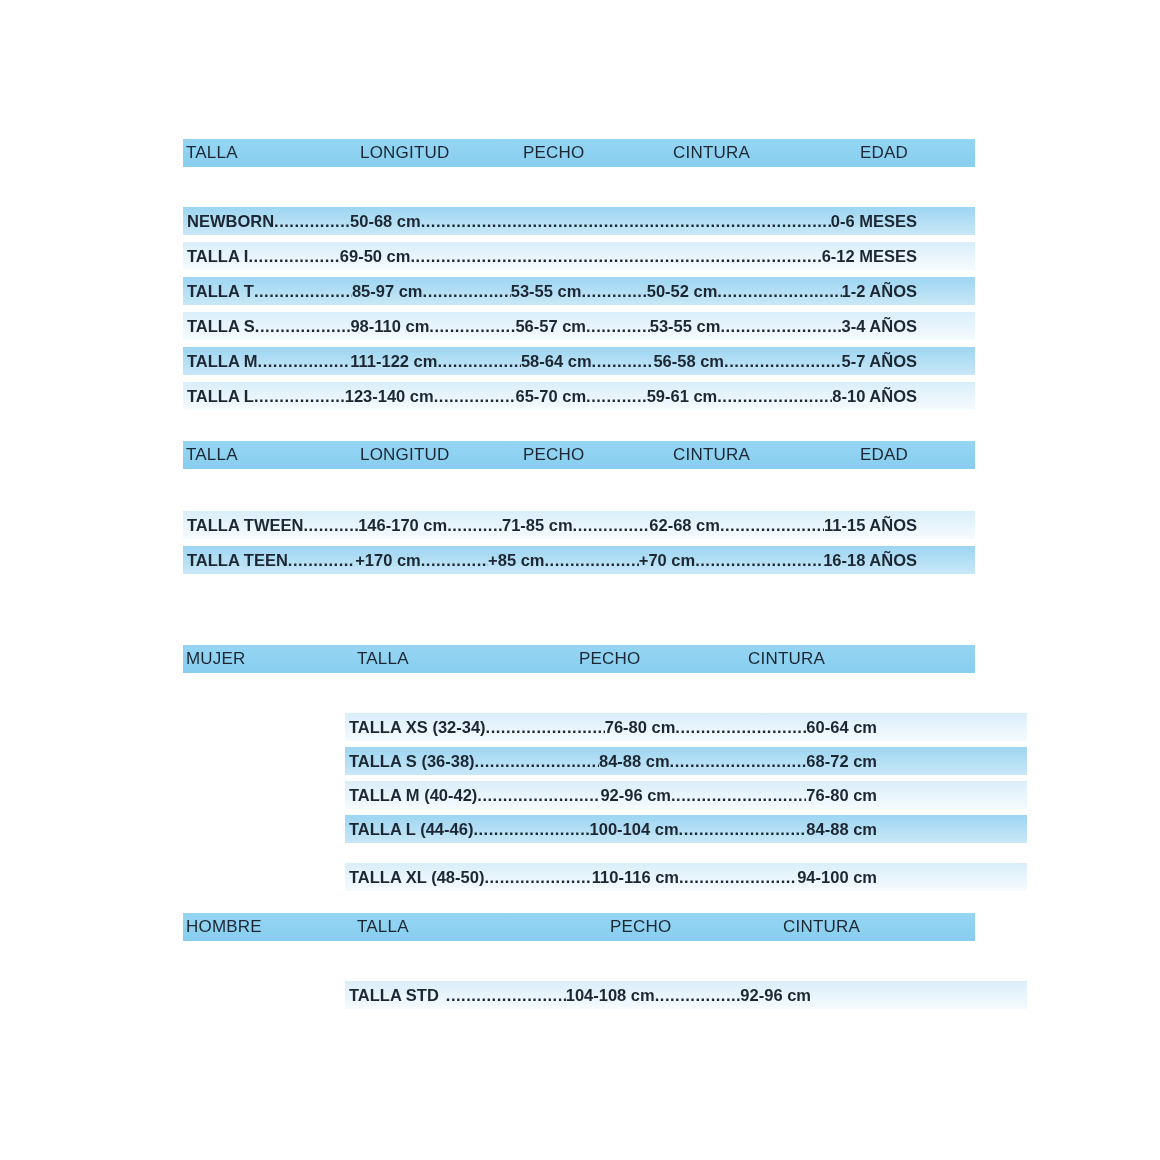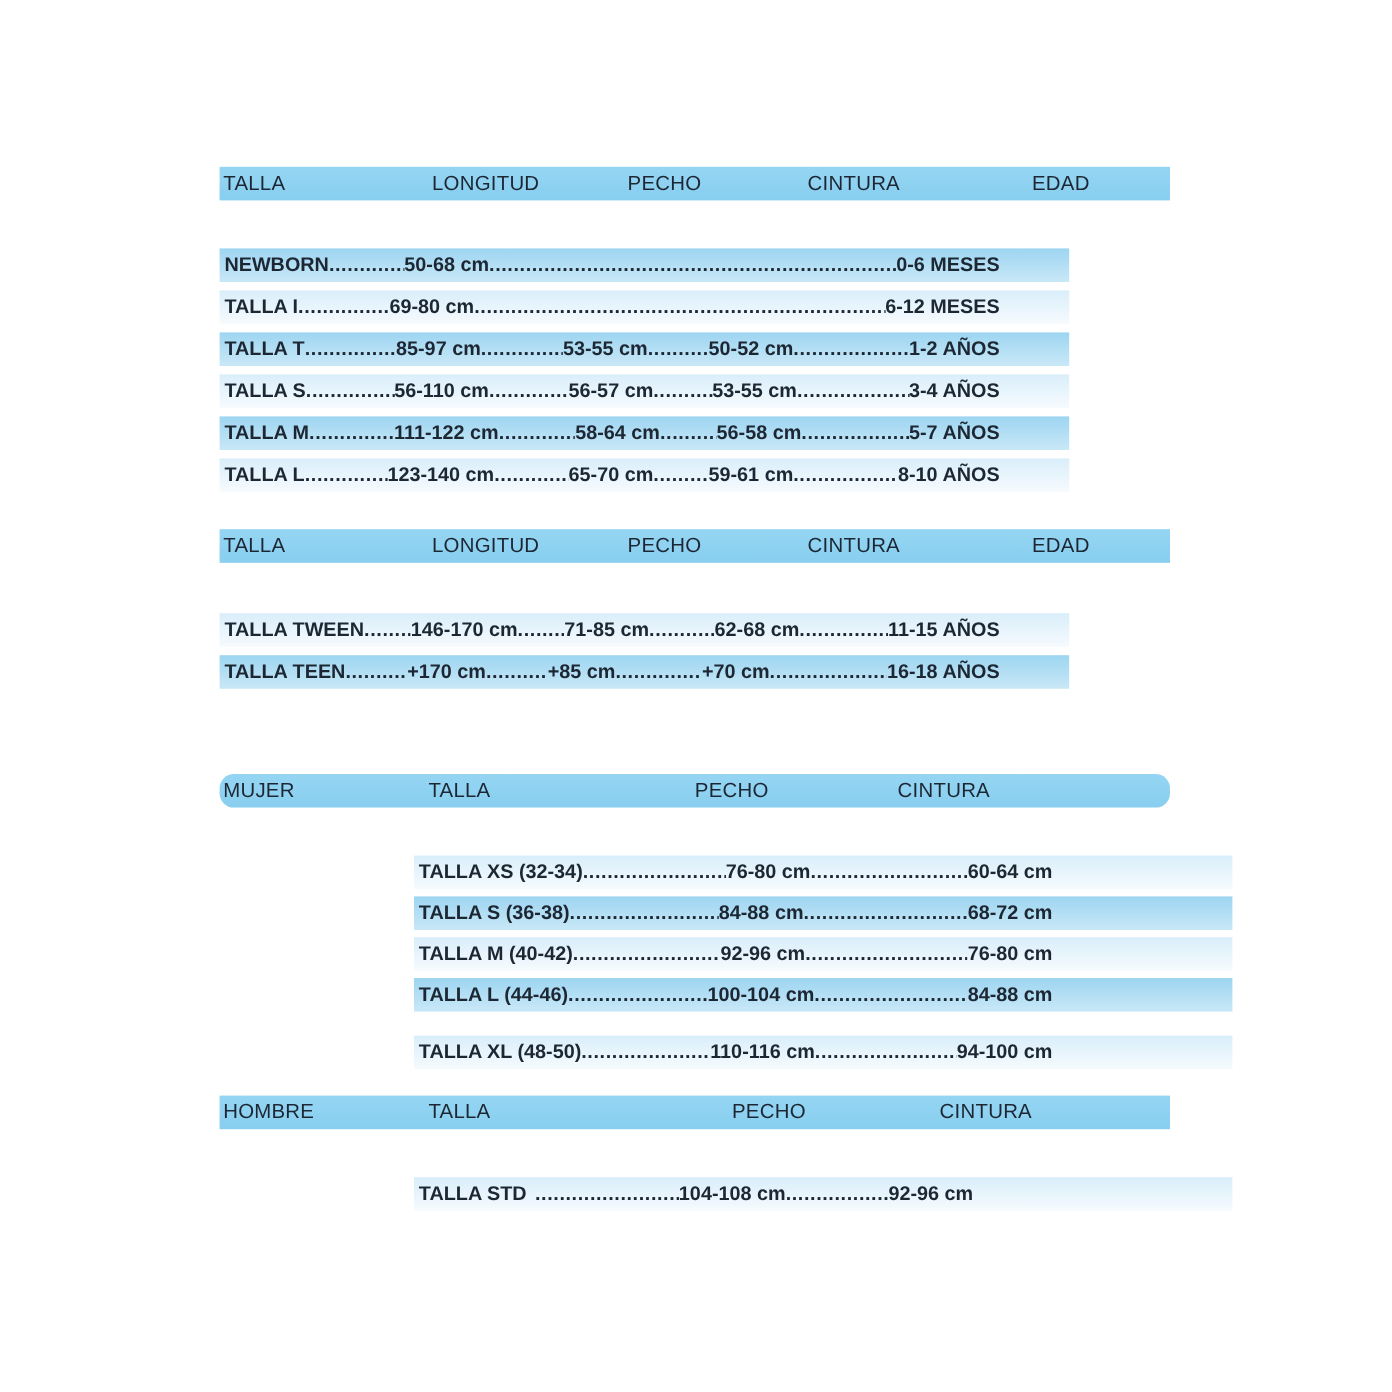--- a/index.html
+++ b/index.html
@@ -14,21 +14,21 @@
   .thead{
     position:absolute;left:0;width:792px;height:28px;
     background:linear-gradient(#95d5f3,#88ceef);
   }
   .thead span{
     position:absolute;top:0;line-height:28px;
     font-weight:normal;font-size:17px;letter-spacing:.2px;color:#1d2733;
     white-space:nowrap;
   }
   .row{
-    position:absolute;left:0;width:708px;height:28px;
+    position:absolute;left:0;width:792px;height:28px;
     display:flex;align-items:baseline;
     box-sizing:border-box;padding-left:4px;
     font-weight:bold;font-size:16.5px;line-height:28px;color:#1d2733;
   }
   .row.dark{background:linear-gradient(#9dd5f1,#c9e8f7);}
   .row.light{background:linear-gradient(#d9eefa,#f6fbfe);}
   .row.t12{padding-right:58px;}
   .row.indent{left:162px;width:682px;}
   .row.t3{padding-right:150px;}
   .row.t4{padding-right:216px;}
@@ -65,41 +65,41 @@
     <span class="cell">NEWBORN</span>
     <span class="leader g10"></span>
     <span class="cell">50-68 cm</span>
     <span class="leader g54"></span>
     <span class="cell">0-6 MESES</span>
   </div>
 
   <div class="row light t12" style="top:103px">
     <span class="cell">TALLA I</span>
     <span class="leader g12"></span>
-    <span class="cell">69-80 cm</span>
+    <span class="cell">69-50 cm</span>
     <span class="leader g54"></span>
     <span class="cell">6-12 MESES</span>
   </div>
 
   <div class="row dark t12" style="top:138px">
     <span class="cell">TALLA T</span>
     <span class="leader g15"></span>
     <span class="cell">85-97 cm</span>
     <span class="leader g135"></span>
     <span class="cell">53-55 cm</span>
     <span class="leader g10"></span>
     <span class="cell">50-52 cm</span>
     <span class="leader g19"></span>
     <span class="cell">1-2 AÑOS</span>
   </div>
 
   <div class="row light t12" style="top:173px">
     <span class="cell">TALLA S</span>
     <span class="leader g15"></span>
-    <span class="cell">56-110 cm</span>
+    <span class="cell">98-110 cm</span>
     <span class="leader g135"></span>
     <span class="cell">56-57 cm</span>
     <span class="leader g10"></span>
     <span class="cell">53-55 cm</span>
     <span class="leader g19"></span>
     <span class="cell">3-4 AÑOS</span>
   </div>
 
   <div class="row dark t12" style="top:208px">
     <span class="cell">TALLA M</span>
@@ -150,21 +150,21 @@
     <span class="leader g10"></span>
     <span class="cell">+170 cm</span>
     <span class="leader g10"></span>
     <span class="cell">+85 cm</span>
     <span class="leader g14"></span>
     <span class="cell">+70 cm</span>
     <span class="leader g19"></span>
     <span class="cell">16-18 AÑOS</span>
   </div>
 
-  <div class="thead" style="top:506px;border-radius:12px;">
+  <div class="thead" style="top:506px;">
     <span style="left:3px">MUJER</span>
     <span style="left:174px">TALLA</span>
     <span style="left:396px">PECHO</span>
     <span style="left:565px">CINTURA</span>
   </div>
 
   <div class="row light indent t3" style="top:574px">
     <span class="cell">TALLA XS (32-34)</span>
     <span class="leader g10"></span>
     <span class="cell">76-80 cm</span>

